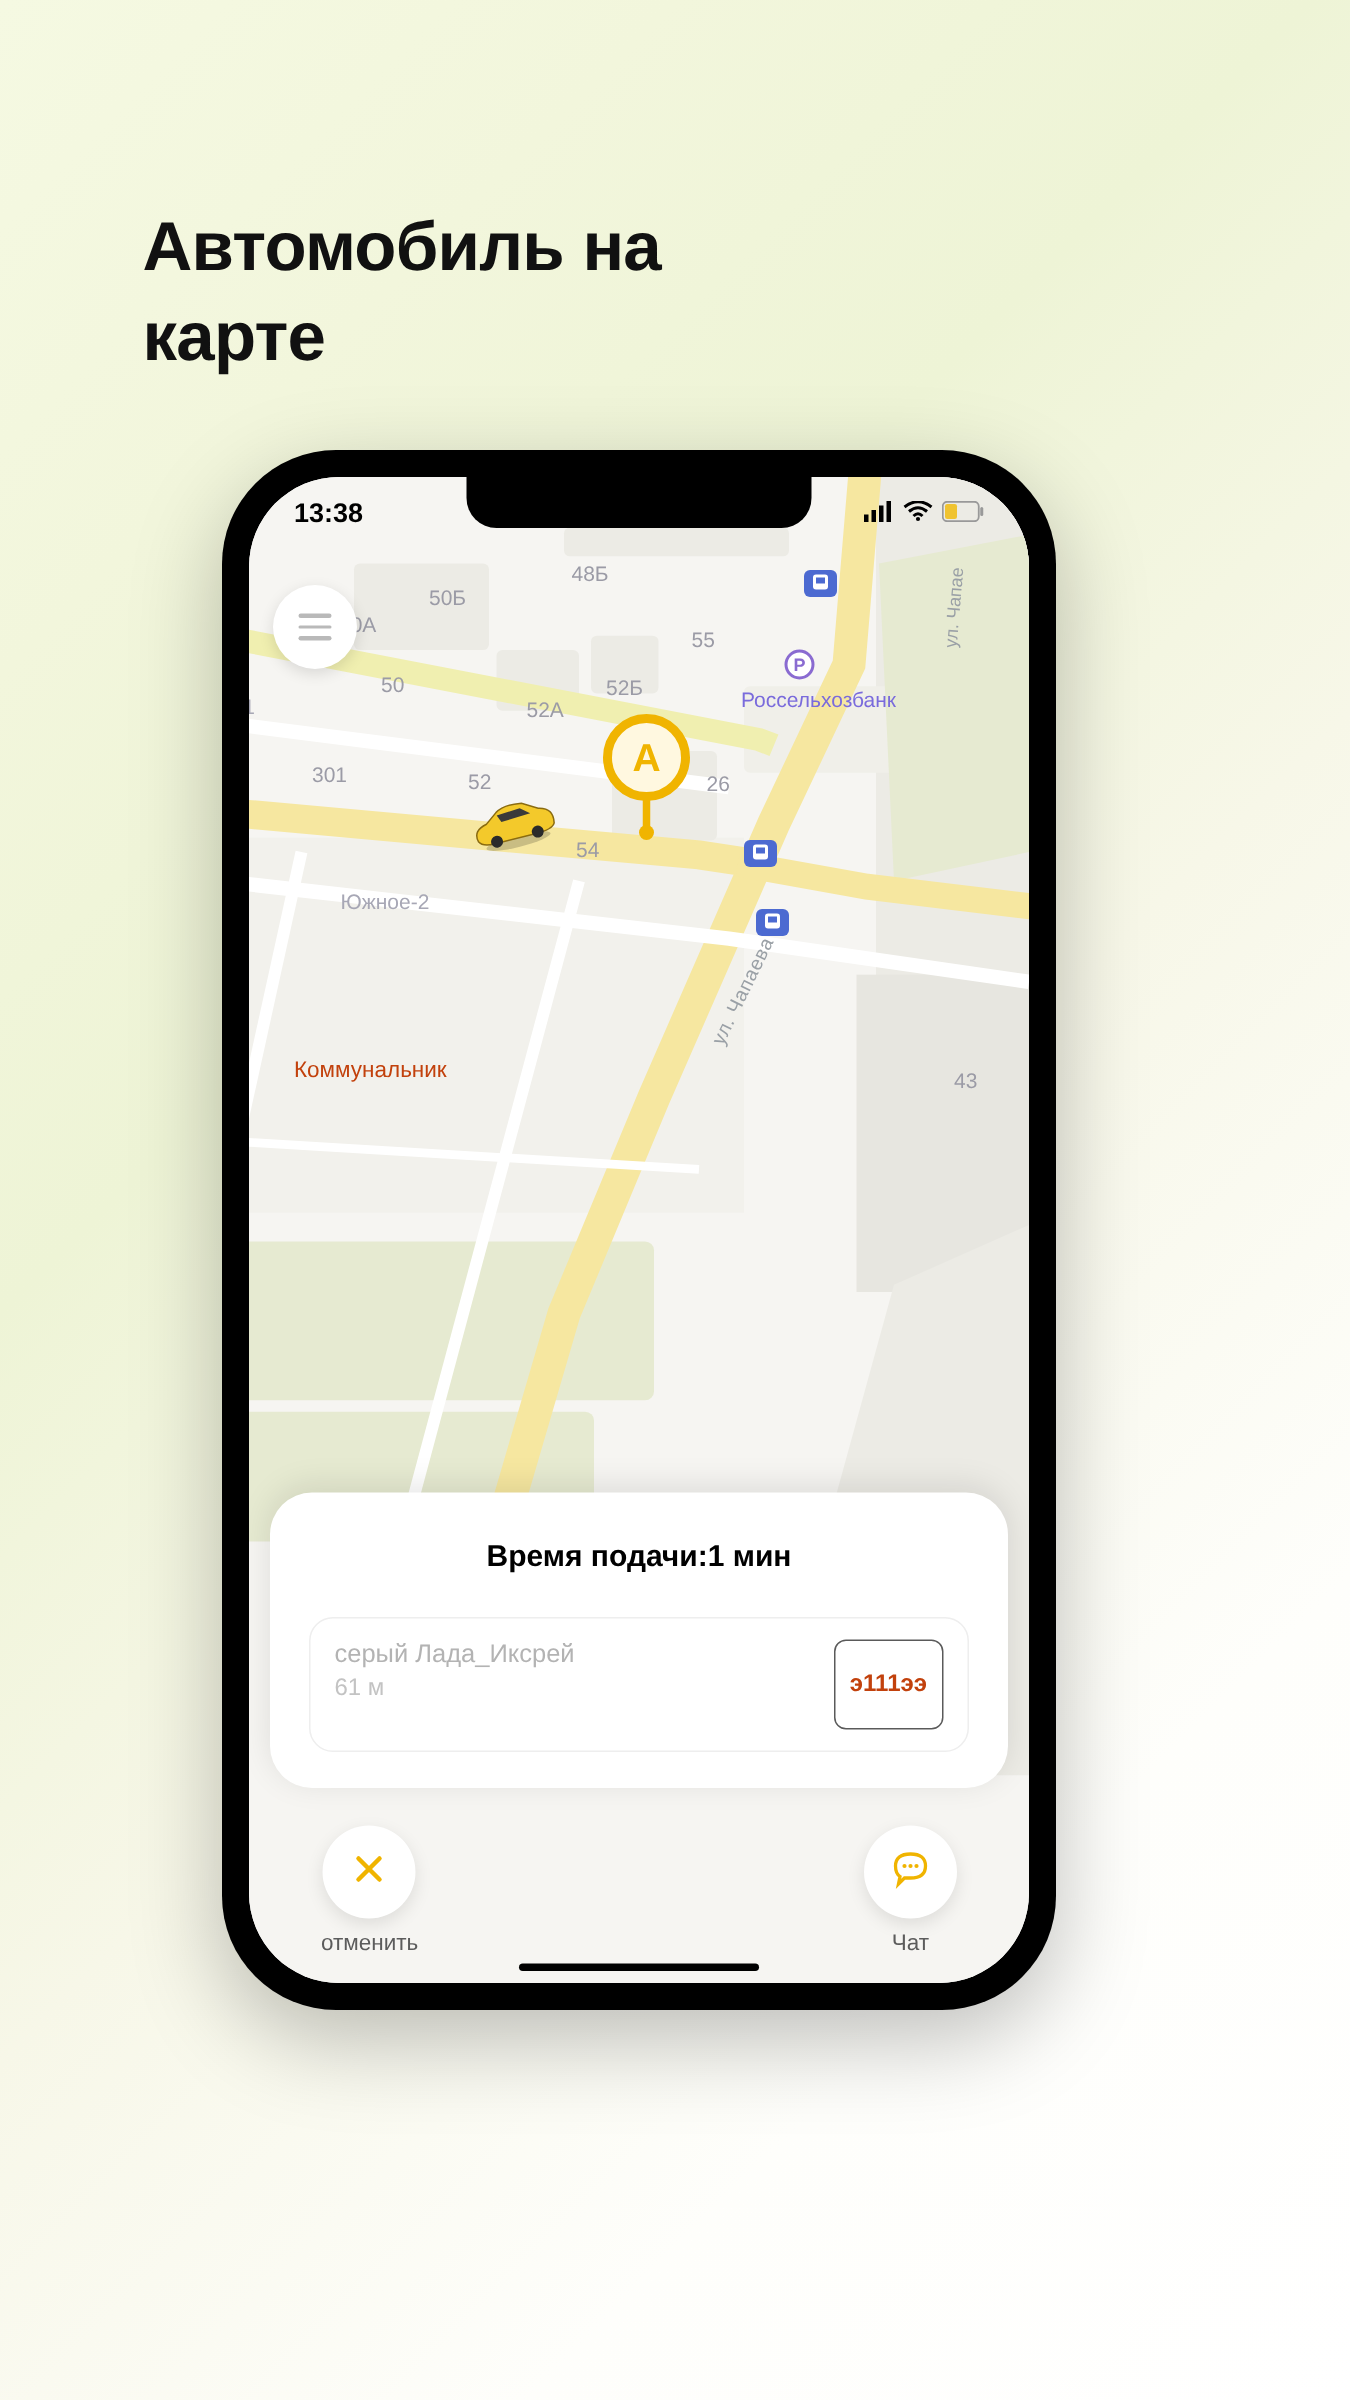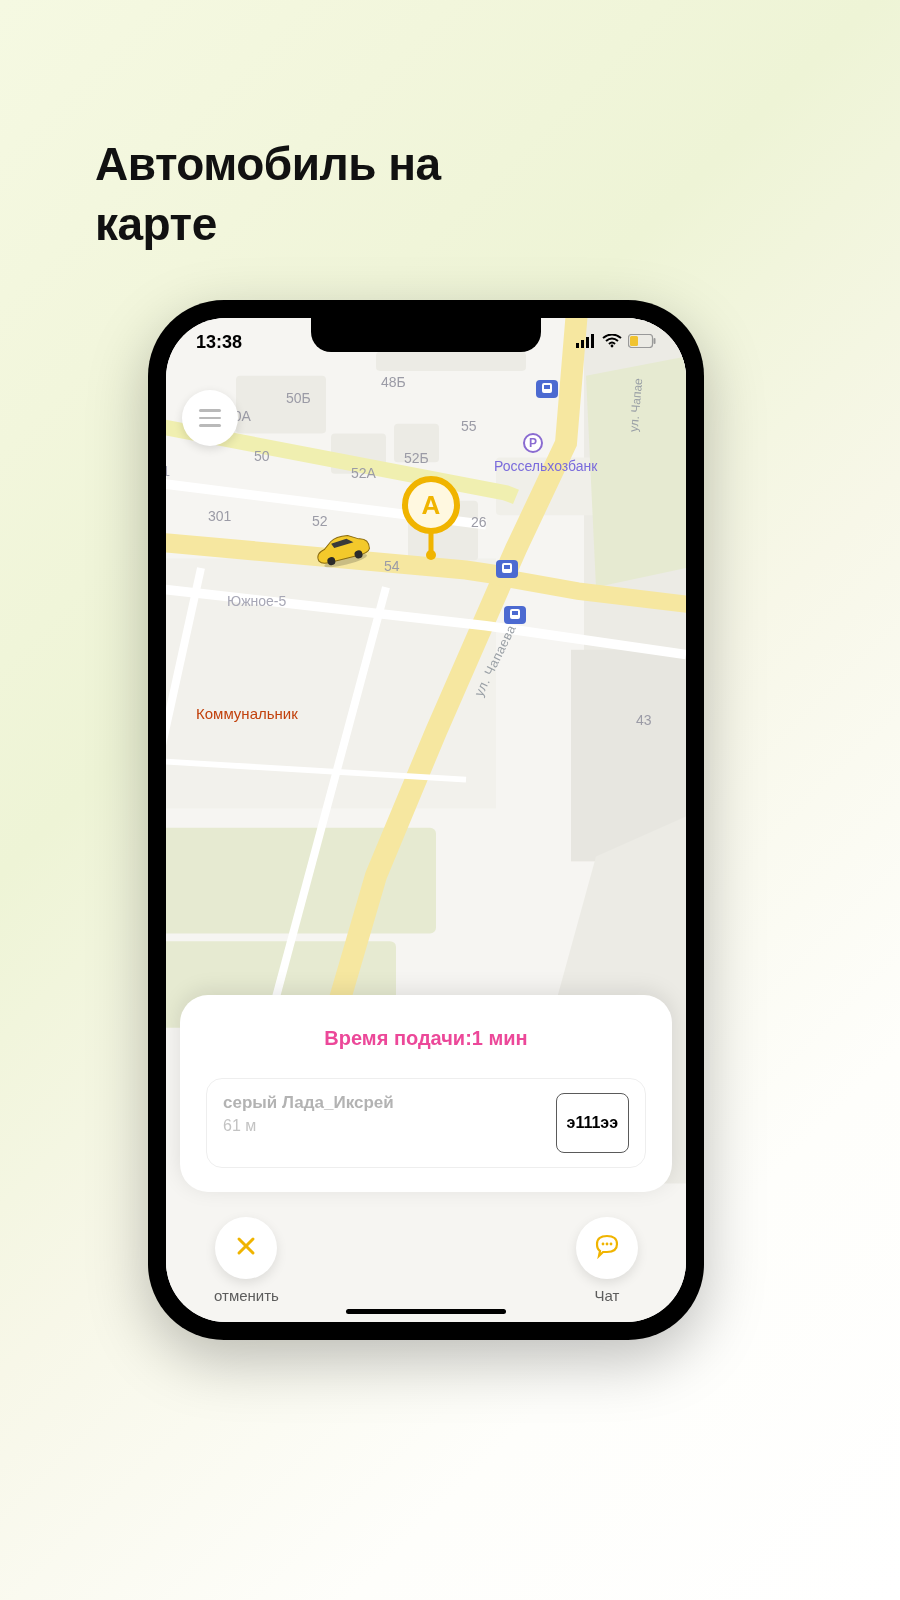--- a/index.html
+++ b/index.html
@@ -178,40 +178,40 @@
     background: #fff;
     border-radius: 28px;
     padding: 32px 26px 24px;
     box-shadow: 0 -4px 22px rgba(0,0,0,0.10);
     z-index: 60;
   }
   .card-title {
     text-align: center;
     font-size: 20px;
     font-weight: 600;
-    color: #ec4899;
+    color: #000000;
     margin-bottom: 28px;
   }
   .car-row {
     border: 1px solid #eee;
     border-radius: 16px;
     padding: 14px 16px;
     display: flex;
     justify-content: space-between;
     align-items: flex-start;
   }
-  .car-left .name { color: #b3b3b3; font-size: 17px; font-weight: 700; }
+  .car-left .name { color: #b3b3b3; font-size: 17px; font-weight: 400; }
   .car-left .dist { color: #c3c3c3; font-size: 16px; margin-top: 4px; }
   .plate {
     border: 1.5px solid #5a5a5a;
     border-radius: 8px;
     padding: 20px 10px;
     font-size: 16px;
     font-weight: 600;
-    color: #000000;
+    color: #c2410c;
     background: #fff;
   }
 
   
   .actions {
     position: absolute;
     left: 0; right: 0; bottom: 18px;
     display: flex;
     justify-content: space-between;
     padding: 0 48px;
@@ -319,21 +319,21 @@
       <div class="map-label l4">55</div>
       <div class="map-label l5">50</div>
       <div class="map-label l6">52А</div>
       <div class="map-label l7">52Б</div>
       <div class="map-label l8">52</div>
       <div class="map-label l9">301</div>
       <div class="map-label l10">26</div>
       <div class="map-label l11">54</div>
       <div class="map-label l12">43</div>
       <div class="map-label poi1">Россельхозбанк</div>
-      <div class="map-label area1">Южное-5</div>
+      <div class="map-label area1">Южное-2</div>
       <div class="map-label area2">ое-1</div>
       <div class="map-label area3">Коммунальник</div>
       <div class="map-label street">ул. Чапаева</div>
       <div class="map-label street2">ул. Чапае</div>
 
       <div class="p-badge">P</div>
 
       <div class="bus-badge" style="top:62px; left:370px;">
         <svg width="22" height="18" viewBox="0 0 22 18">
             <rect x="6" y="3" width="10" height="10" rx="2" fill="#fff"></rect>

